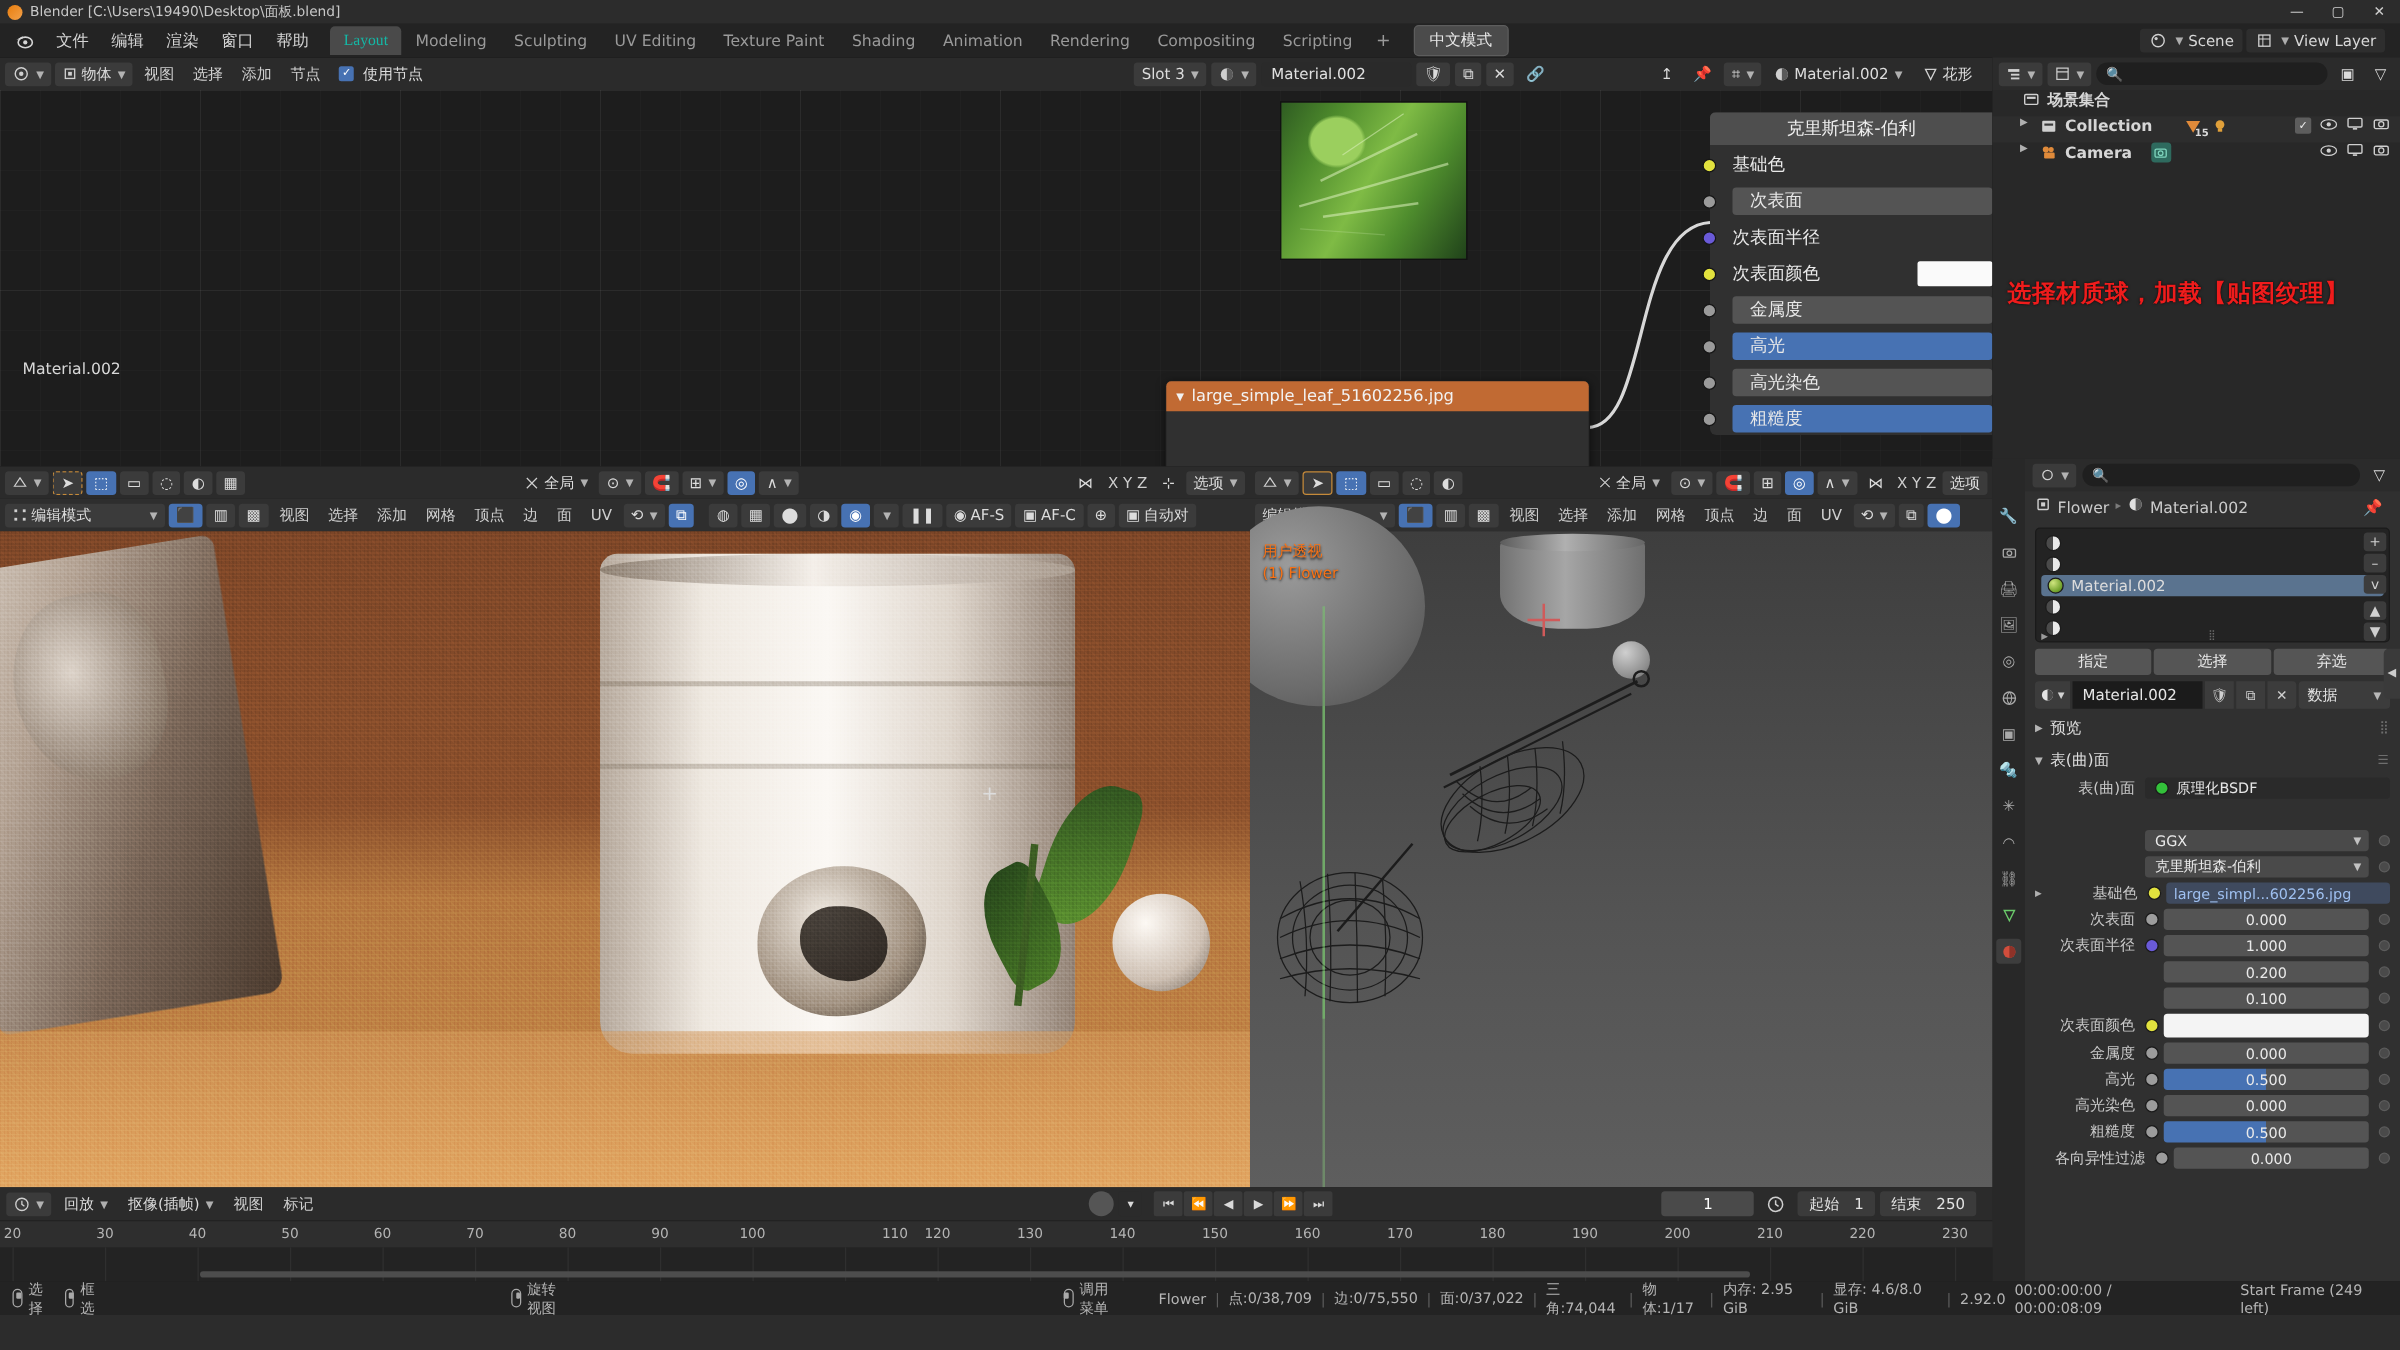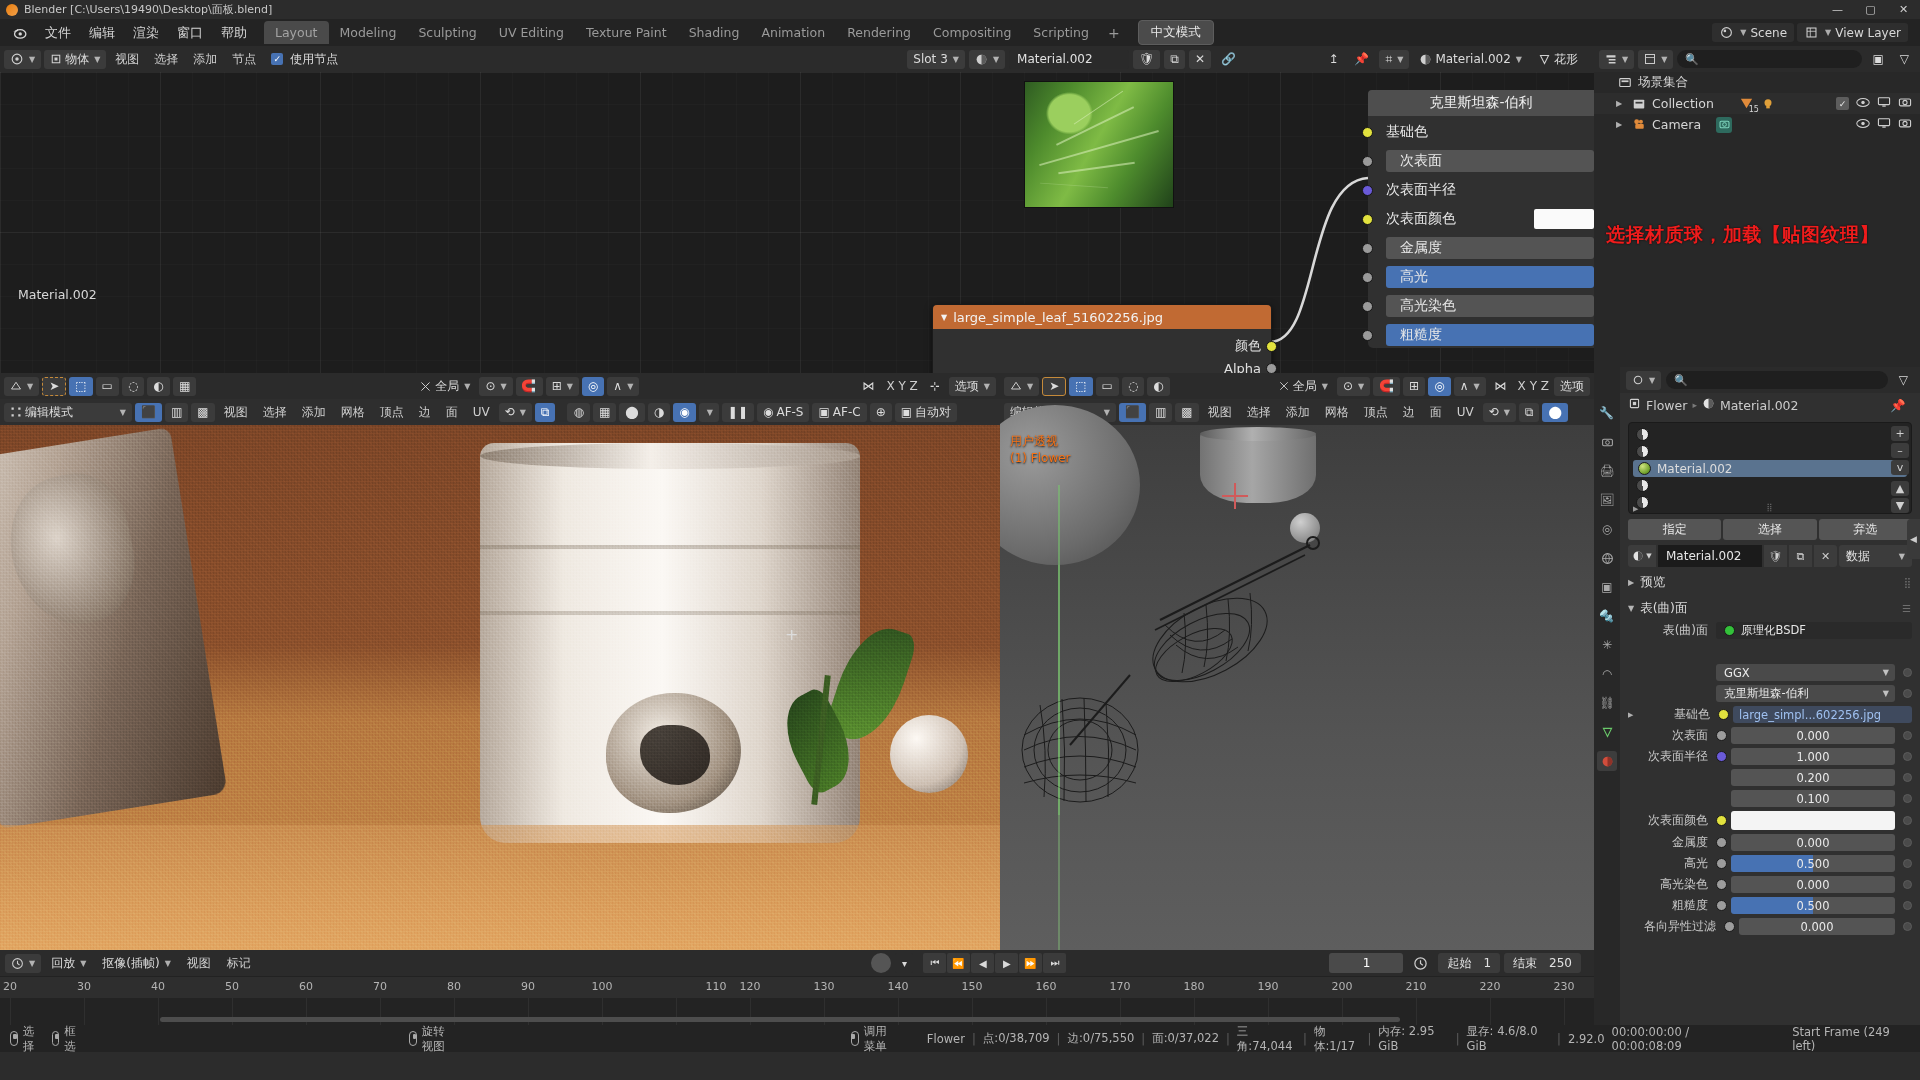--- a/index.html
+++ b/index.html
@@ -36,21 +36,21 @@
     width: 18px; height: 18px; margin: 0 8px 0 6px;
     display: flex; align-items: center; justify-content: center;
     color: #d6d6d6; font-size: 14px;
   }
   .menu-item { padding: 3px 9px; font-size: 13px; color: #d4d4d4; cursor: default; }
   .ws-tabs { display: flex; align-items: center; margin-left: 8px; height: 27px; }
   .ws-tab {
     padding: 4px 11px; font-size: 12.5px; color: #9a9a9a;
     border-radius: 4px 4px 0 0;
   }
-  .ws-tab.active { background: #4a4a4a; color: #a3a3a3; }
+  .ws-tab.active { background: #4a4a4a; color: #14b8a6; font-family: Liberation Serif, serif; }
   .ws-plus { padding: 2px 8px; color: #9a9a9a; font-size: 14px; }
   .chinese-mode {
     margin-left: 10px; background: #4b4b4b; border: 1px solid #5d5d5d;
     border-radius: 4px; padding: 3px 12px; font-size: 12.5px; color: #e8e8e8;
   }
   .topbar-right { margin-left: auto; display: flex; align-items: center; gap: 3px; padding-right: 8px; }
   .tb-chip {
     display: flex; align-items: center; gap: 4px; background: #2e2e2e;
     border-radius: 3px; padding: 2px 7px; font-size: 12px; color: #d8d8d8;
   }
@@ -142,21 +142,21 @@
       linear-gradient(120deg,#2f5c22 0%,#4d8a2c 22%,#7fbb45 48%,#4e8c2d 70%,#20421a 100%);
     overflow: hidden;
   }
   .leaf-vein { position: absolute; background: rgba(220,240,190,.55); }
 
   
   .outliner { position: absolute; top: 46px; left: 1594px; width: 326px; height: 321px; background: #282828; }
   .ol-head { display: flex; align-items: center; height: 26px; background: #2b2b2b; padding: 0 5px; gap: 4px; }
   .ol-search { flex: 1; display: flex; align-items: center; background: #1f1f1f;
     border-radius: 10px; height: 18px; padding: 0 8px; font-size: 11px; color: #8d8d8d; }
-  .ol-row { display: flex; align-items: center; height: 21px; padding-left: 8px; font-size: 12.5px; color: #d6d6d6; gap: 5px; }
+  .ol-row { display: flex; align-items: flex-start; height: 21px; padding-left: 8px; font-size: 12.5px; color: #d6d6d6; gap: 5px; font-weight: bold; }
   .ol-row.indent1 { padding-left: 22px; }
   .ol-row.zebra { background: #2d2d2d; }
   .ol-arrow { font-size: 8px; color: #b0b0b0; width: 10px; }
   .ol-ic { width: 16px; height: 16px; display: inline-flex; align-items: center; justify-content: center; font-size: 12px; }
   .ol-right { margin-left: auto; display: flex; gap: 7px; padding-right: 8px; align-items: center; }
   .ol-chk { width: 13px; height: 13px; background: #5d5d5d; border-radius: 2px;
     display: flex; align-items: center; justify-content: center; font-size: 9px; color: #eaeaea;}
 
   .annotation {
     position: absolute; left: 1594px; top: 210px; width: 326px; height: 50px;
@@ -427,30 +427,20 @@
 
       <svg style="position:absolute;left:1270px;top:90px;width:120px;height:190px;overflow:visible;">
         <path d="M0 180 C 50 180, 35 20, 98 16" fill="none" stroke="#d8d8d8" stroke-width="2.6"></path>
       </svg>
 
       <div class="node" style="left:932px;top:232px;width:340px;height:95px;">
         <div class="node-head tex">
           <span style="font-size:8px;">▼</span>
           <span>large_simple_leaf_51602256.jpg</span>
         </div>
-        <div class="node-body">
-          <div class="node-row">
-            <span>颜色</span>
-            <span class="sock yellow" style="top:6px;"></span>
-          </div>
-          <div class="node-row">
-            <span>Alpha</span>
-            <span class="sock grey" style="top:6px;"></span>
-          </div>
-        </div>
 
       </div>
 
       <div class="bsdf-node" style="left:1368px;top:18px;width:226px;">
         <div class="bsdf-title">克里斯坦森-伯利</div>
 
         <div class="bsdf-row">
           <span class="isock" style="background:#e2e23e;"></span>
           <span class="bsdf-field plain" style="padding-left:0;">基础色</span>
         </div>

